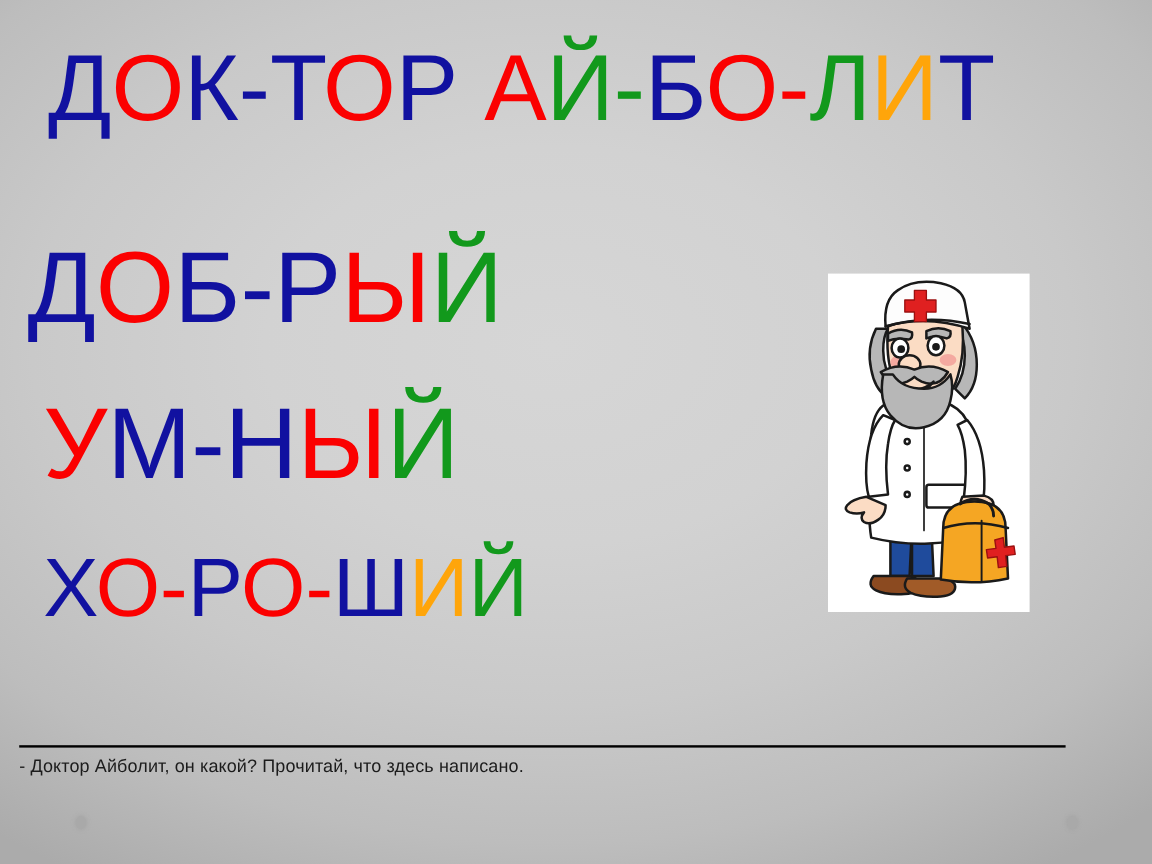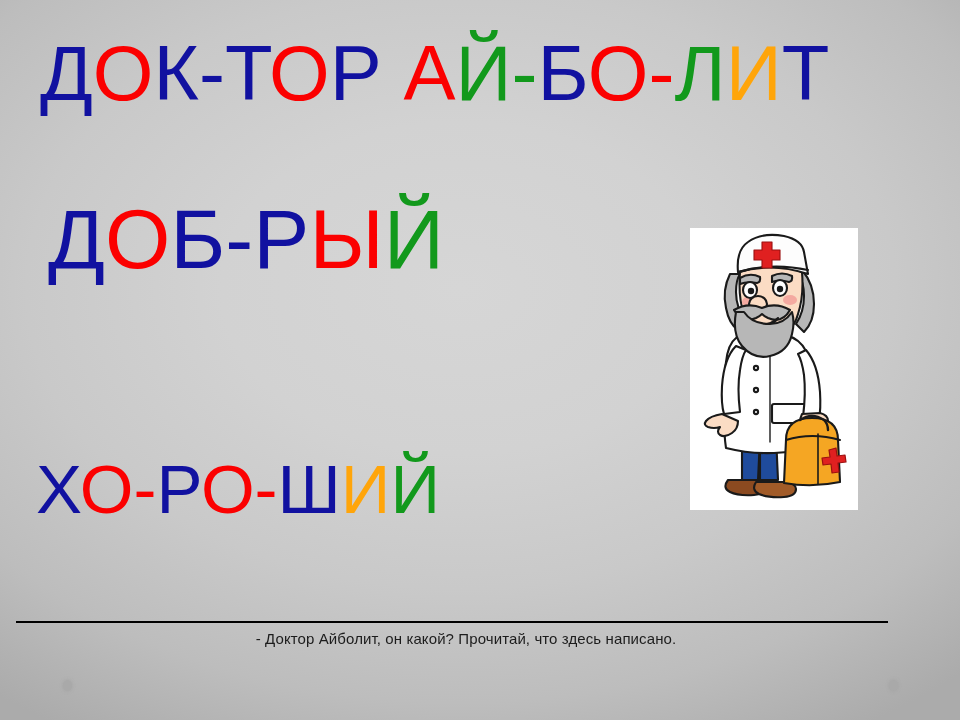--- a/index.html
+++ b/index.html
@@ -41,21 +41,21 @@
 
   .word .ch { display: inline; }
 
   #line-title {
     left: 40px;
     top: 34px;
     font-size: 78px;
   }
 
   #line-1 {
-    left: 48px;
+    left: 23px;
     top: 197px;
     font-size: 84px;
   }
 
   #line-2 {
     left: 36px;
     top: 327px;
     font-size: 84px;
   }
 
@@ -92,21 +92,20 @@
 
   #caption {
     position: absolute;
     left: 16px;
     top: 630px;
     width: 900px;
     font-size: 15px;
     color: #1c1c1c;
     font-family: "Liberation Sans", sans-serif;
     letter-spacing: 0.1px;
-    text-align: center;
   }
 
   .deco-dot {
     position: absolute;
     width: 9px;
     height: 11px;
     border-radius: 50%;
     background: #a9a9a9;
     box-shadow: 0 0 3px 1px rgba(160,160,160,0.45);
   }
@@ -115,20 +114,21 @@
 </style>
 </head>
 <body>
 
 <div id="slide">
 
   <div class="word" id="line-title"><span class="ch" style="color: rgb(17, 17, 160);">Д</span><span class="ch" style="color: rgb(251, 0, 0);">О</span><span class="ch" style="color: rgb(17, 17, 160);">К</span><span class="ch" style="color: rgb(17, 17, 160);">-</span><span class="ch" style="color: rgb(17, 17, 160);">Т</span><span class="ch" style="color: rgb(251, 0, 0);">О</span><span class="ch" style="color: rgb(17, 17, 160);">Р</span><span class="ch" style="color: rgb(17, 17, 160);">&nbsp;</span><span class="ch" style="color: rgb(251, 0, 0);">А</span><span class="ch" style="color: rgb(18, 153, 28);">Й</span><span class="ch" style="color: rgb(18, 153, 28);">-</span><span class="ch" style="color: rgb(17, 17, 160);">Б</span><span class="ch" style="color: rgb(251, 0, 0);">О</span><span class="ch" style="color: rgb(251, 0, 0);">-</span><span class="ch" style="color: rgb(18, 153, 28);">Л</span><span class="ch" style="color: rgb(255, 165, 10);">И</span><span class="ch" style="color: rgb(17, 17, 160);">Т</span></div>
 
   <div class="word" id="line-1"><span class="ch" style="color: rgb(17, 17, 160);">Д</span><span class="ch" style="color: rgb(251, 0, 0);">О</span><span class="ch" style="color: rgb(17, 17, 160);">Б</span><span class="ch" style="color: rgb(17, 17, 160);">-</span><span class="ch" style="color: rgb(17, 17, 160);">Р</span><span class="ch" style="color: rgb(251, 0, 0);">Ы</span><span class="ch" style="color: rgb(18, 153, 28);">Й</span></div>
 
+  <div class="word" id="line-2"><span class="ch" style="color: rgb(251, 0, 0);">У</span><span class="ch" style="color: rgb(17, 17, 160);">М</span><span class="ch" style="color: rgb(17, 17, 160);">-</span><span class="ch" style="color: rgb(17, 17, 160);">Н</span><span class="ch" style="color: rgb(251, 0, 0);">Ы</span><span class="ch" style="color: rgb(18, 153, 28);">Й</span></div>
 
   <div class="word" id="line-3"><span class="ch" style="color: rgb(17, 17, 160);">Х</span><span class="ch" style="color: rgb(251, 0, 0);">О</span><span class="ch" style="color: rgb(251, 0, 0);">-</span><span class="ch" style="color: rgb(17, 17, 160);">Р</span><span class="ch" style="color: rgb(251, 0, 0);">О</span><span class="ch" style="color: rgb(251, 0, 0);">-</span><span class="ch" style="color: rgb(17, 17, 160);">Ш</span><span class="ch" style="color: rgb(255, 165, 10);">И</span><span class="ch" style="color: rgb(18, 153, 28);">Й</span></div>
 
   <div id="doctor-figure">
     <svg viewBox="0 0 168 282" xmlns="http://www.w3.org/2000/svg">
       <g stroke="#1a1a1a" stroke-width="2.1" stroke-linejoin="round" stroke-linecap="round">
 
         <path d="M52 208 L52 252 L68 252 L70 210 Z" fill="#1f4b9c"></path>
         <path d="M70 210 L70 252 L88 252 L86 208 Z" fill="#1f4b9c"></path>
 

